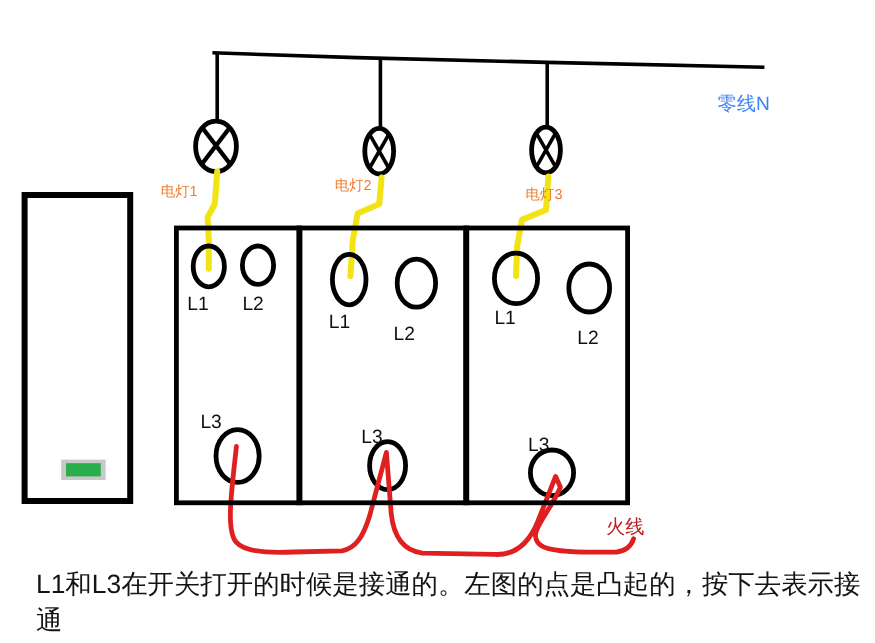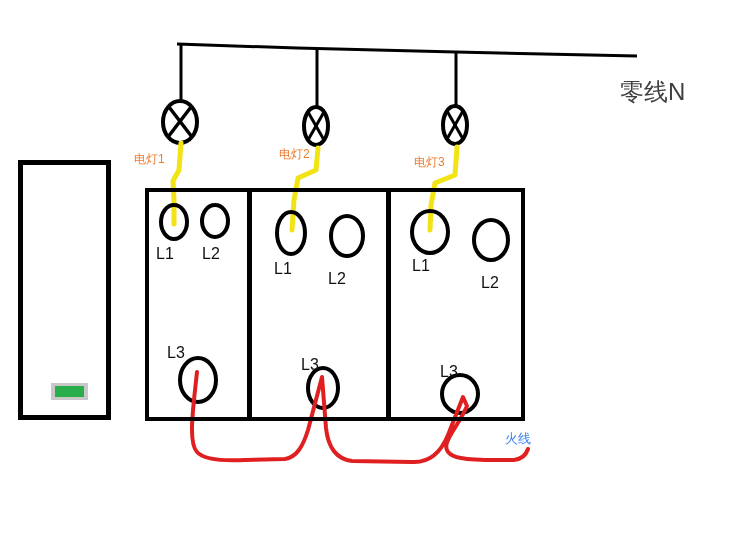--- a/index.html
+++ b/index.html
@@ -4,22 +4,22 @@
 <style>
   html,body{margin:0;padding:0;background:#ffffff;}
   #stage{
     position:relative;width:729px;height:536px;background:#ffffff;
     font-family:"Liberation Sans","DejaVu Sans",sans-serif;overflow:hidden;
   }
   svg{position:absolute;left:0;top:0;}
   .label{position:absolute;white-space:nowrap;line-height:1;}
   .lamp-label{font-size:12px;color:#ed7d31;}
   .terminal-label{font-size:16px;color:#111111;}
-  .neutral-label{font-size:24px;color:#404040;margin-left:22px;}
-  .live-label{font-size:13px;color:#3b82f6;}
+  .neutral-label{font-size:16px;color:#3b82f6;}
+  .live-label{font-size:16px;color:#b91c1c;}
   .caption{position:absolute;left:30px;top:472px;font-size:22px;color:#141414;}
   .panel{
     position:absolute;left:18px;top:160px;width:93px;height:260px;
     border:5px solid #000000;box-sizing:border-box;background:#ffffff;
   }
   .indicator-frame{
     position:absolute;left:28px;top:218px;width:37px;height:17px;
     background:#c8c8c8;
   }
   .indicator-light{
@@ -102,30 +102,31 @@
       <div class="indicator-light"></div>
     </div>
   </div>
 
   <div class="switch-box"></div>
   <div class="divider divider-1"></div>
   <div class="divider divider-2"></div>
 
   <div class="label lamp-label" style="left:134px;top:153px;">电灯1</div>
   <div class="label lamp-label" style="left:279px;top:148px;">电灯2</div>
-  <div class="label lamp-label" style="left:392px;top:156px;padding-left:22px;">电灯3</div>
+  <div class="label lamp-label" style="left:416px;top:156px;padding-left:22px;">电灯3</div>
 
   <div class="label neutral-label" style="left:598px;top:80px;">零线N</div>
   <div class="label live-label" style="left:505px;top:432px;">火线</div>
 
   <div class="label terminal-label" style="left:156px;top:246px;">L1</div>
   <div class="label terminal-label" style="left:202px;top:246px;">L2</div>
   <div class="label terminal-label" style="left:167px;top:345px;">L3</div>
 
   <div class="label terminal-label" style="left:274px;top:261px;">L1</div>
   <div class="label terminal-label" style="left:328px;top:271px;">L2</div>
   <div class="label terminal-label" style="left:301px;top:357px;">L3</div>
 
   <div class="label terminal-label" style="left:412px;top:258px;">L1</div>
   <div class="label terminal-label" style="left:481px;top:275px;">L2</div>
   <div class="label terminal-label" style="left:440px;top:364px;">L3</div>
 
+  <div class="caption">L1和L3在开关打开的时候是接通的。左图的点是凸起的，按下去表示接通</div>
 </div>
 
 </body></html>

